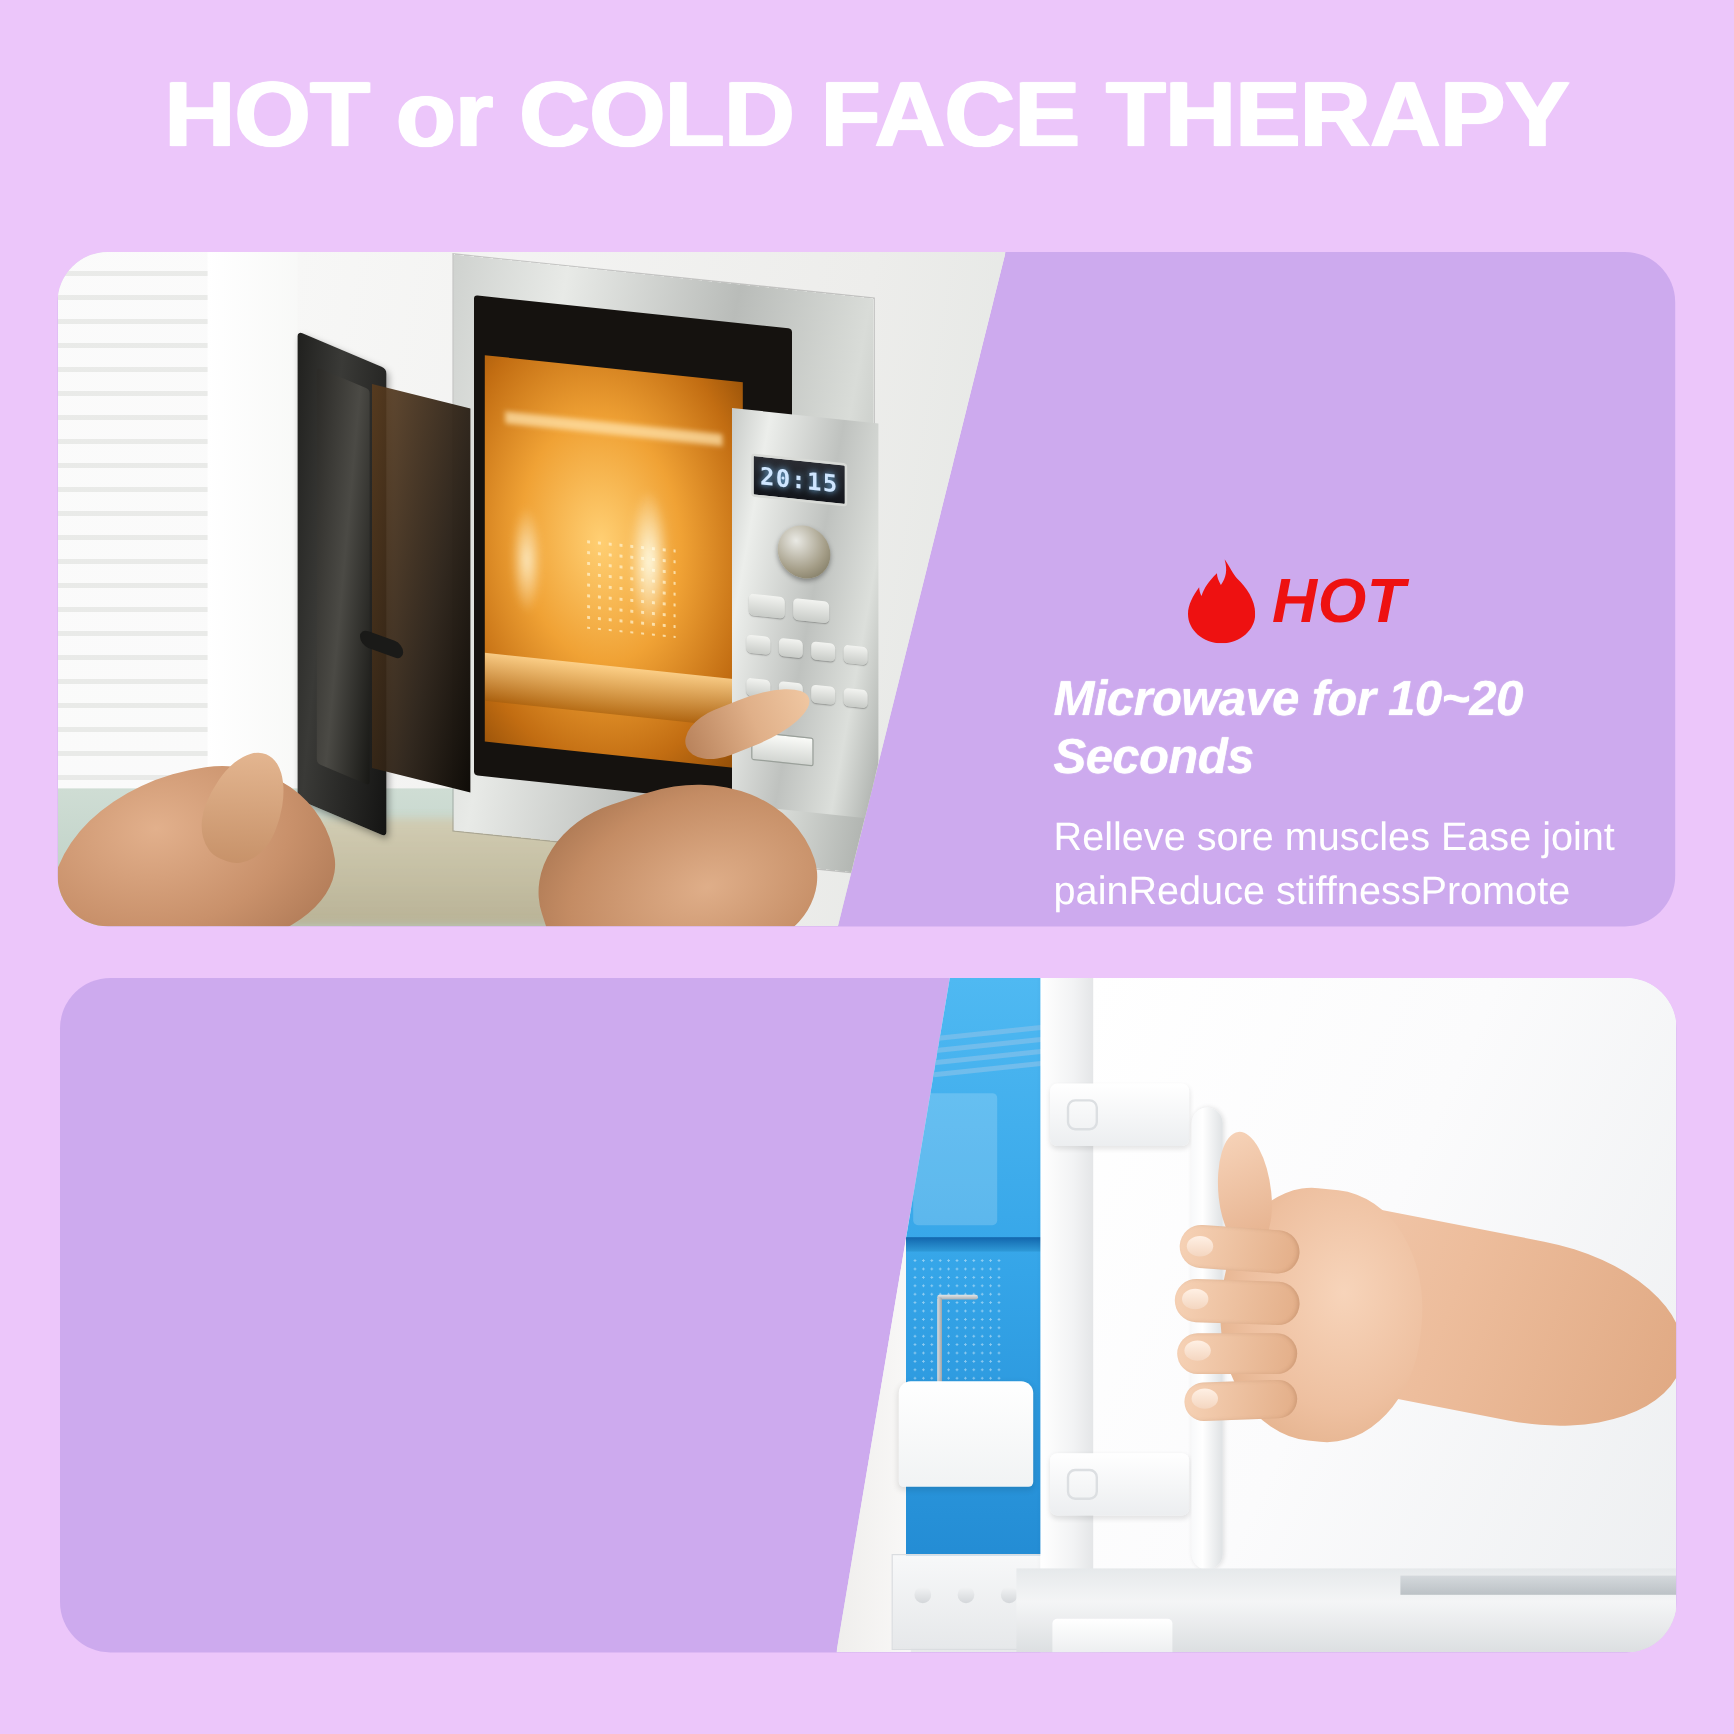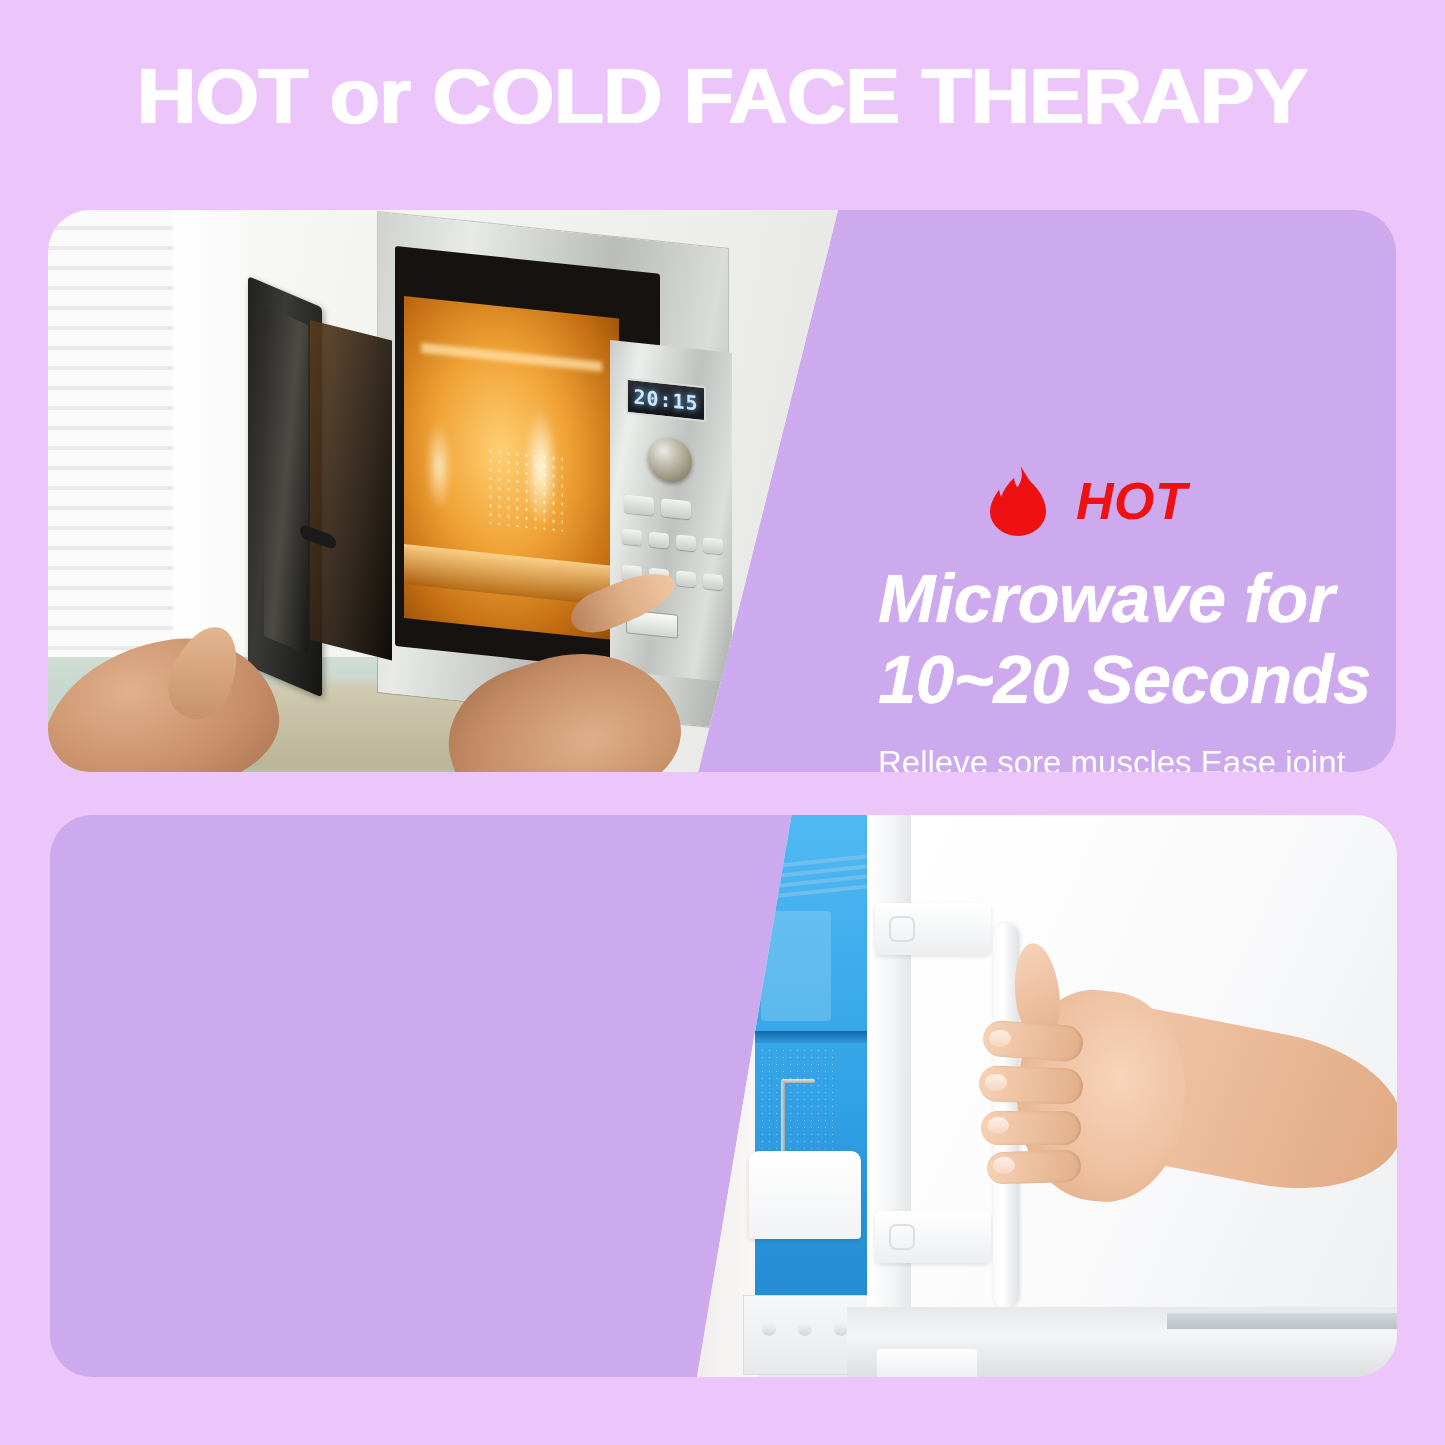--- a/index.html
+++ b/index.html
@@ -432,41 +432,41 @@
   .content-hot {
     position:absolute;
     left: 830px;
     top: 256px;
     width: 530px;
   }
 
   .badge {
     display:flex;
     align-items:center;
-    gap: 30px;
+    gap: 14px;
     margin-bottom: 22px;
   }
   .badge-hot { justify-content:flex-start; padding-left: 112px; }
 
   .badge-label {
     font-weight: 700;
     font-style: italic;
     font-size: 52px;
     letter-spacing: 0.5px;
     line-height:1;
   }
   .badge-label.hot { color:#ee1111; }
 
   .icon-flame { width: 56px; height: 70px; display:block; }
 
   .headline {
     color:#ffffff;
     font-weight:700;
     font-style: italic;
-    font-size: 69px;
+    font-size: 41px;
     line-height: 1.18;
     letter-spacing: -0.6px;
     margin-bottom: 20px;
     text-shadow: 0 0 1px #ffffff;
   }
 
   .body-text {
     color:#ffffff;
     font-size: 33px;
     line-height: 1.36;

